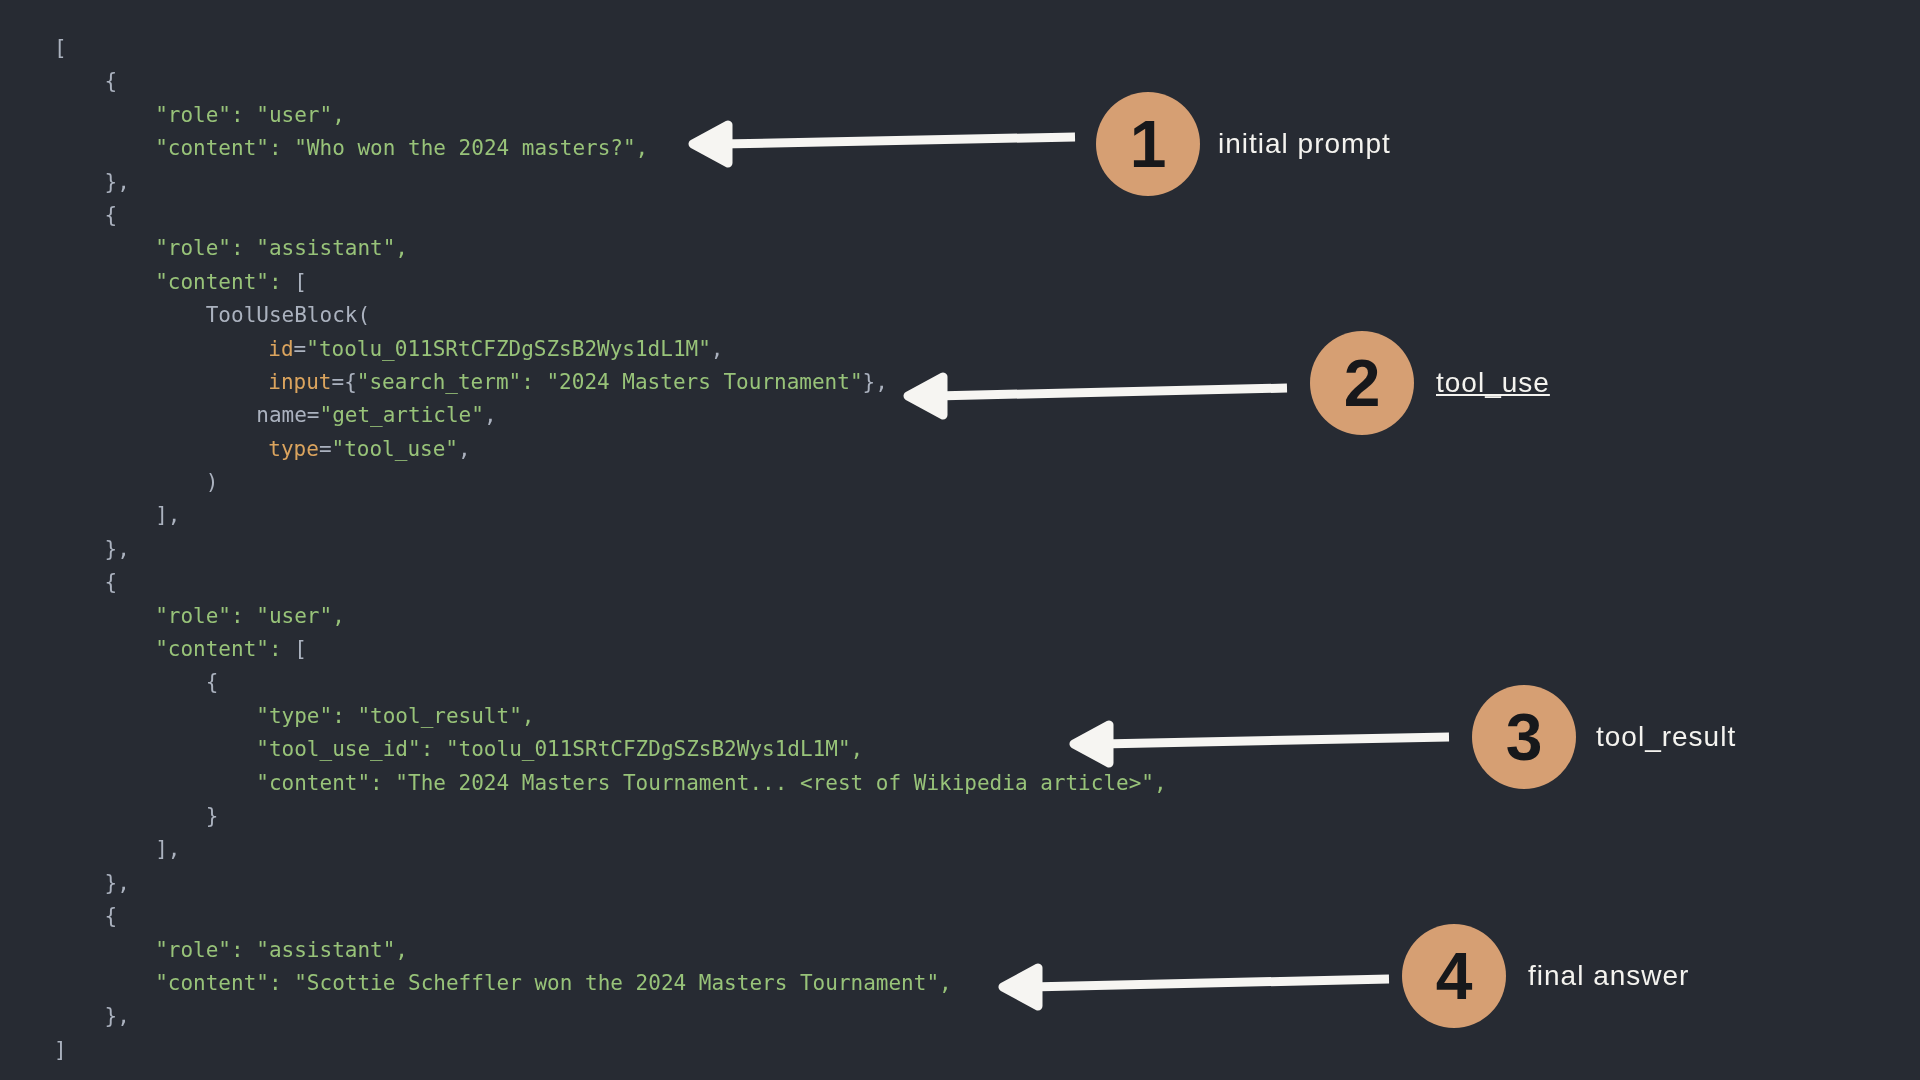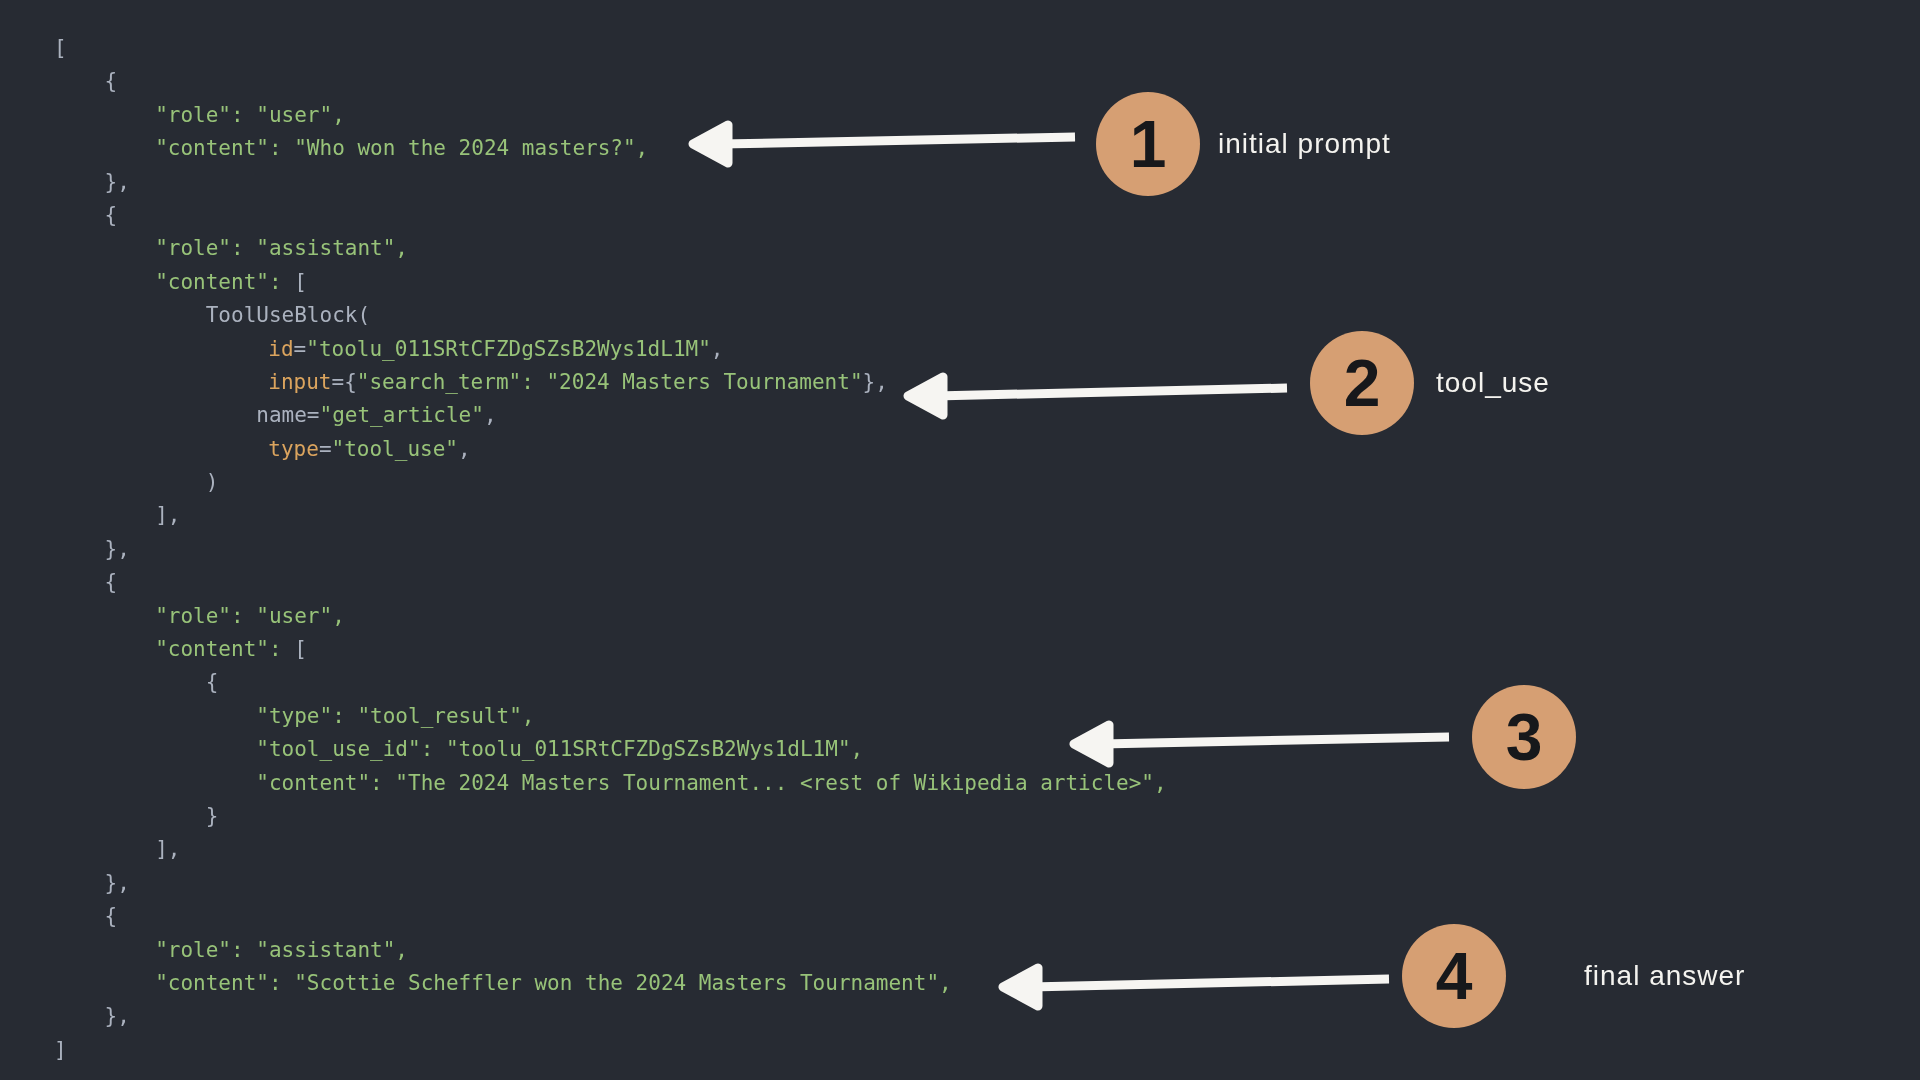--- a/index.html
+++ b/index.html
@@ -42,23 +42,23 @@
   #badge2{left:1310px;top:331px;}
   #badge3{left:1472px;top:685px;}
   #badge4{left:1402px;top:924px;}
 
   
   .ann-label{
     position:absolute;color:var(--label);font-size:28px;line-height:56px;
     letter-spacing:1px;font-weight:400;white-space:nowrap;
   }
   #label1{left:1218px;top:116px;}
-  #label2{left:1436px;top:355px;}
+  #label2{left:1436px;top:355px;text-decoration:underline;}
   #label3{left:1596px;top:709px;}
-  #label4{left:1584px;top:948px;}
+  #label4{left:1528px;top:948px;}
 
   
   .arrow{position:absolute;color:var(--arrow);overflow:visible;}
   #arrow1{left:686px;top:118px;}
   #arrow2{left:901px;top:370px;}
   #arrow3{left:1067px;top:718px;}
   #arrow4{left:996px;top:961px;}
 </style>
 </head>
 <body>
@@ -85,20 +85,21 @@
   </div>
   <div class="ann-label" id="label2">tool_use</div>
 
   <svg class="arrow" id="arrow3" width="387" height="52" viewBox="0 0 387 52">
     <line x1="34" y1="26" x2="382" y2="19" stroke="currentColor" stroke-width="9"></line>
     <path d="M7 26 L42 7 L42 45 Z" fill="currentColor" stroke="currentColor" stroke-width="9" stroke-linejoin="round"></path>
   </svg>
   <div class="badge" id="badge3">
     <span>3</span>
   </div>
+  <div class="ann-label" id="label3">tool_result</div>
 
   <svg class="arrow" id="arrow4" width="398" height="52" viewBox="0 0 398 52">
     <line x1="34" y1="26" x2="393" y2="18" stroke="currentColor" stroke-width="9"></line>
     <path d="M7 26 L42 7 L42 45 Z" fill="currentColor" stroke="currentColor" stroke-width="9" stroke-linejoin="round"></path>
   </svg>
   <div class="badge" id="badge4">
     <span>4</span>
   </div>
   <div class="ann-label" id="label4">final answer</div>
 

